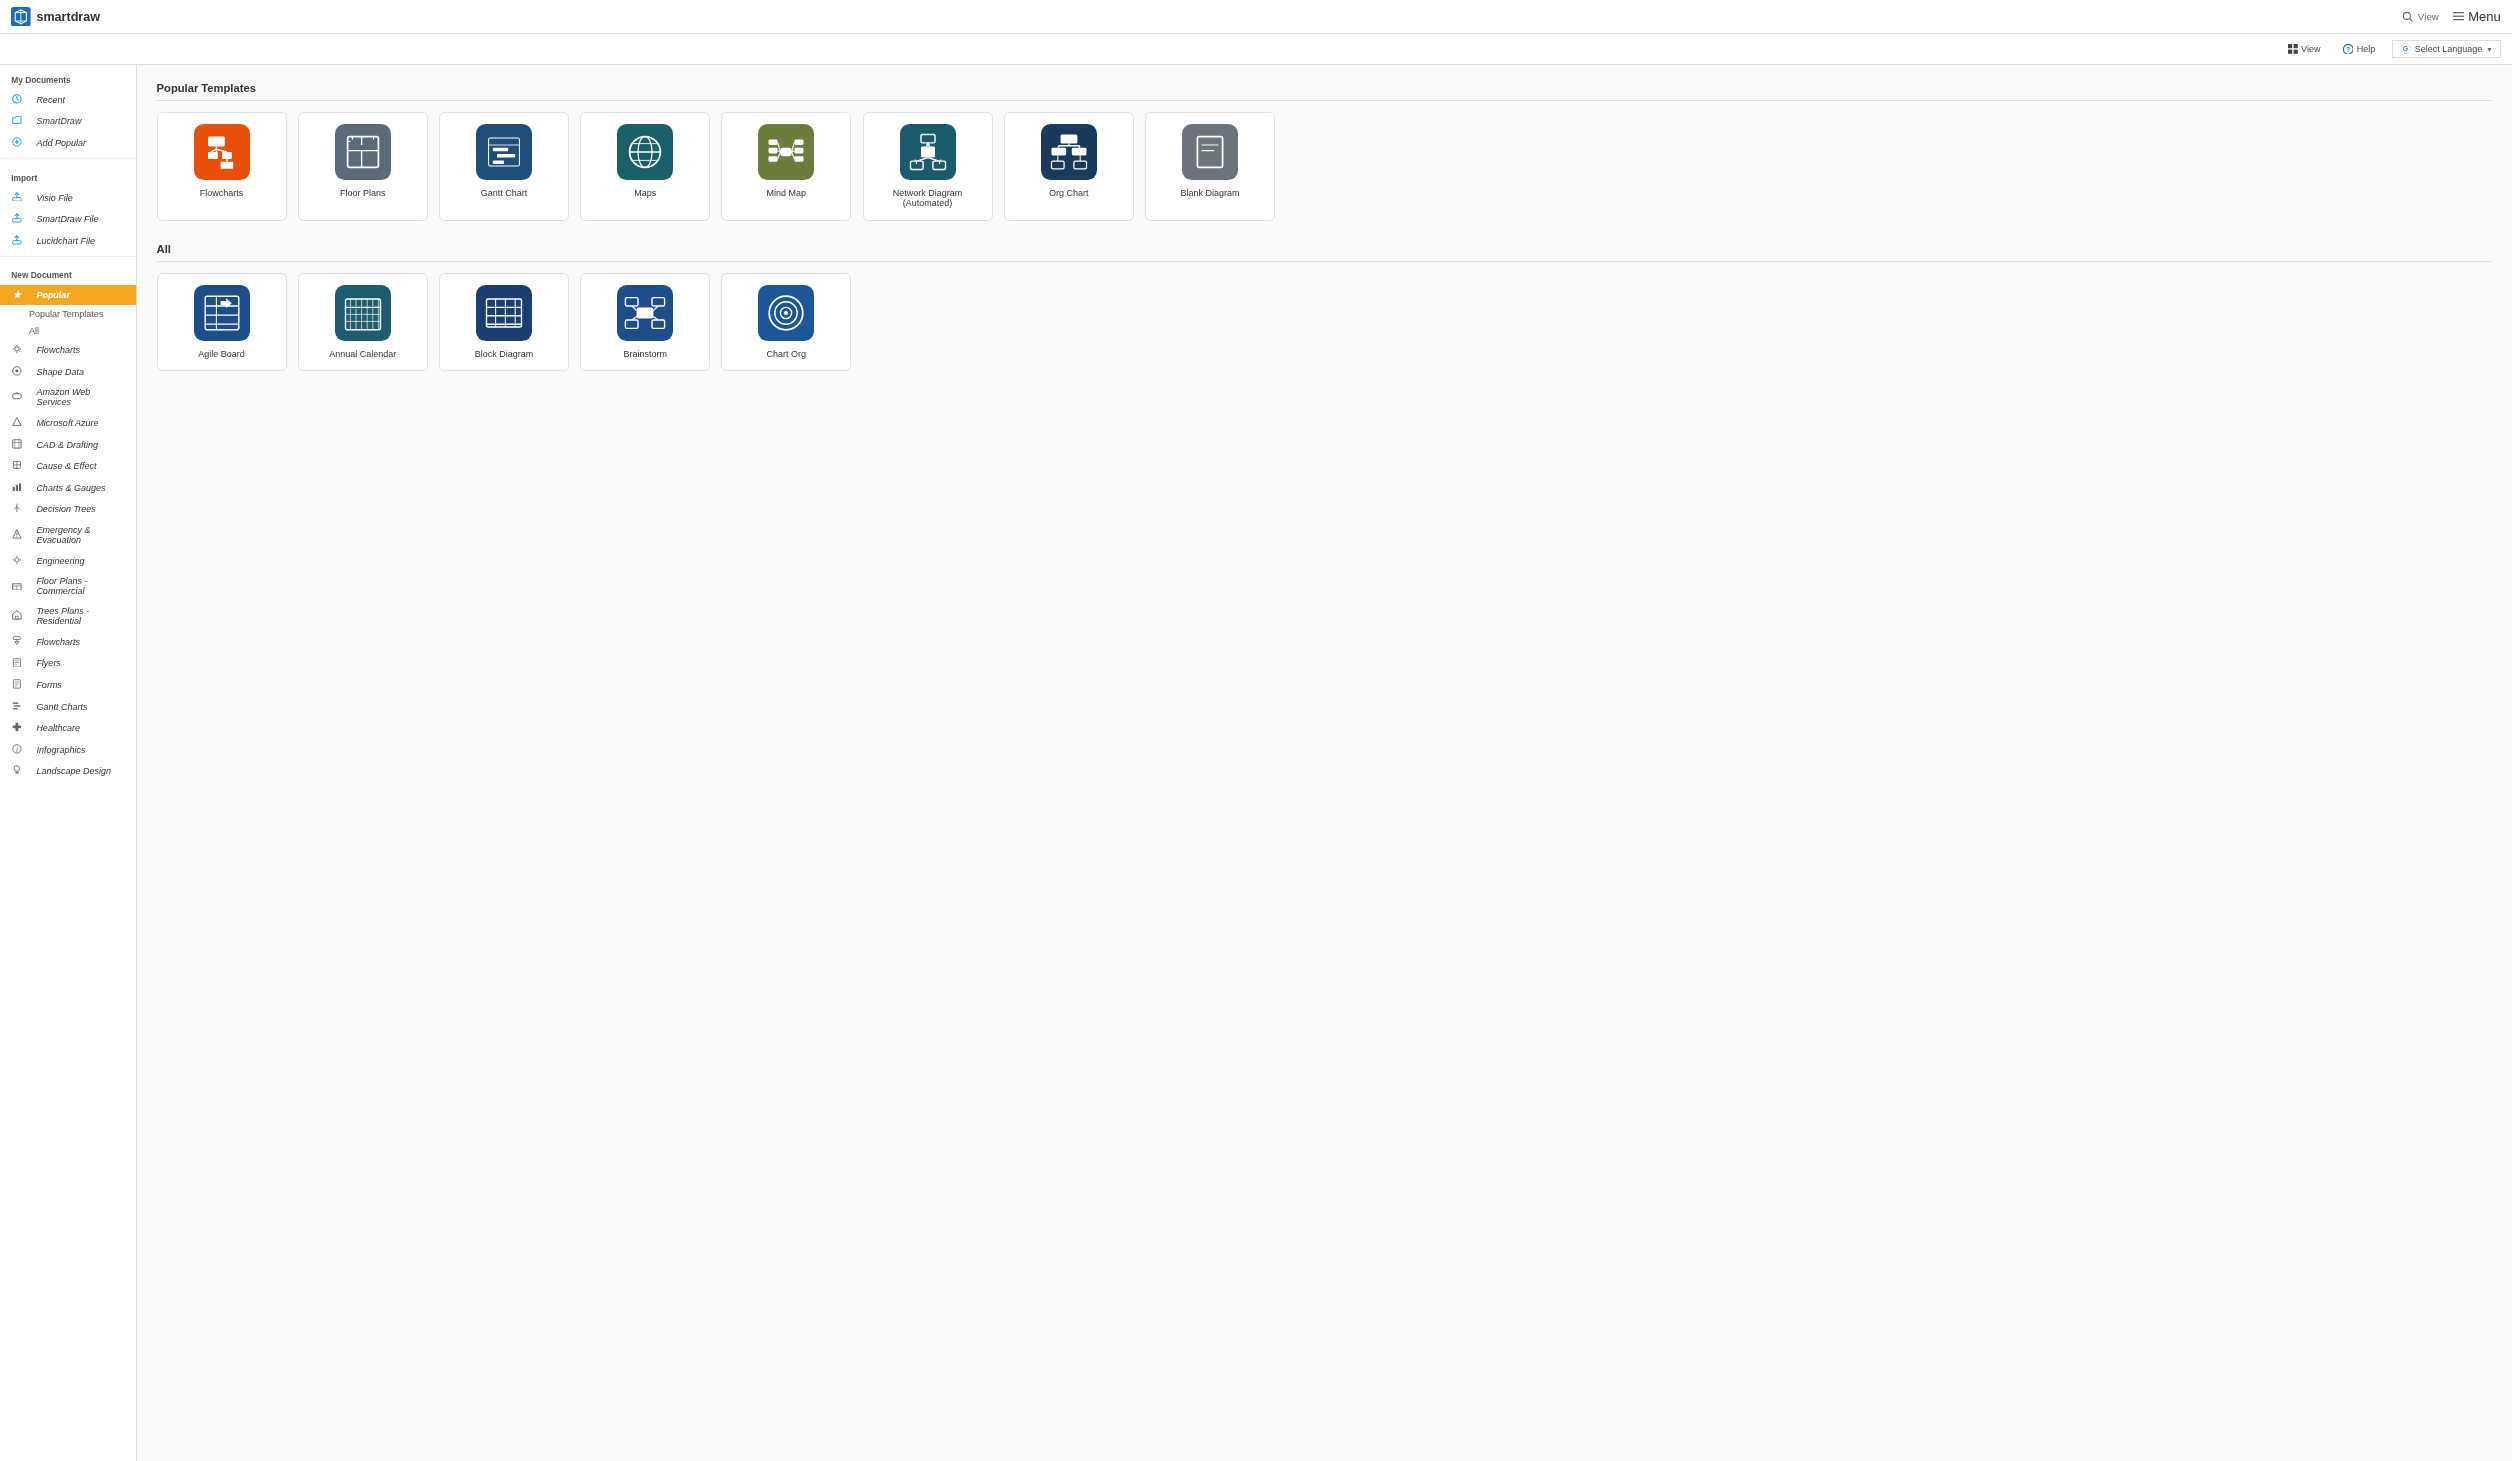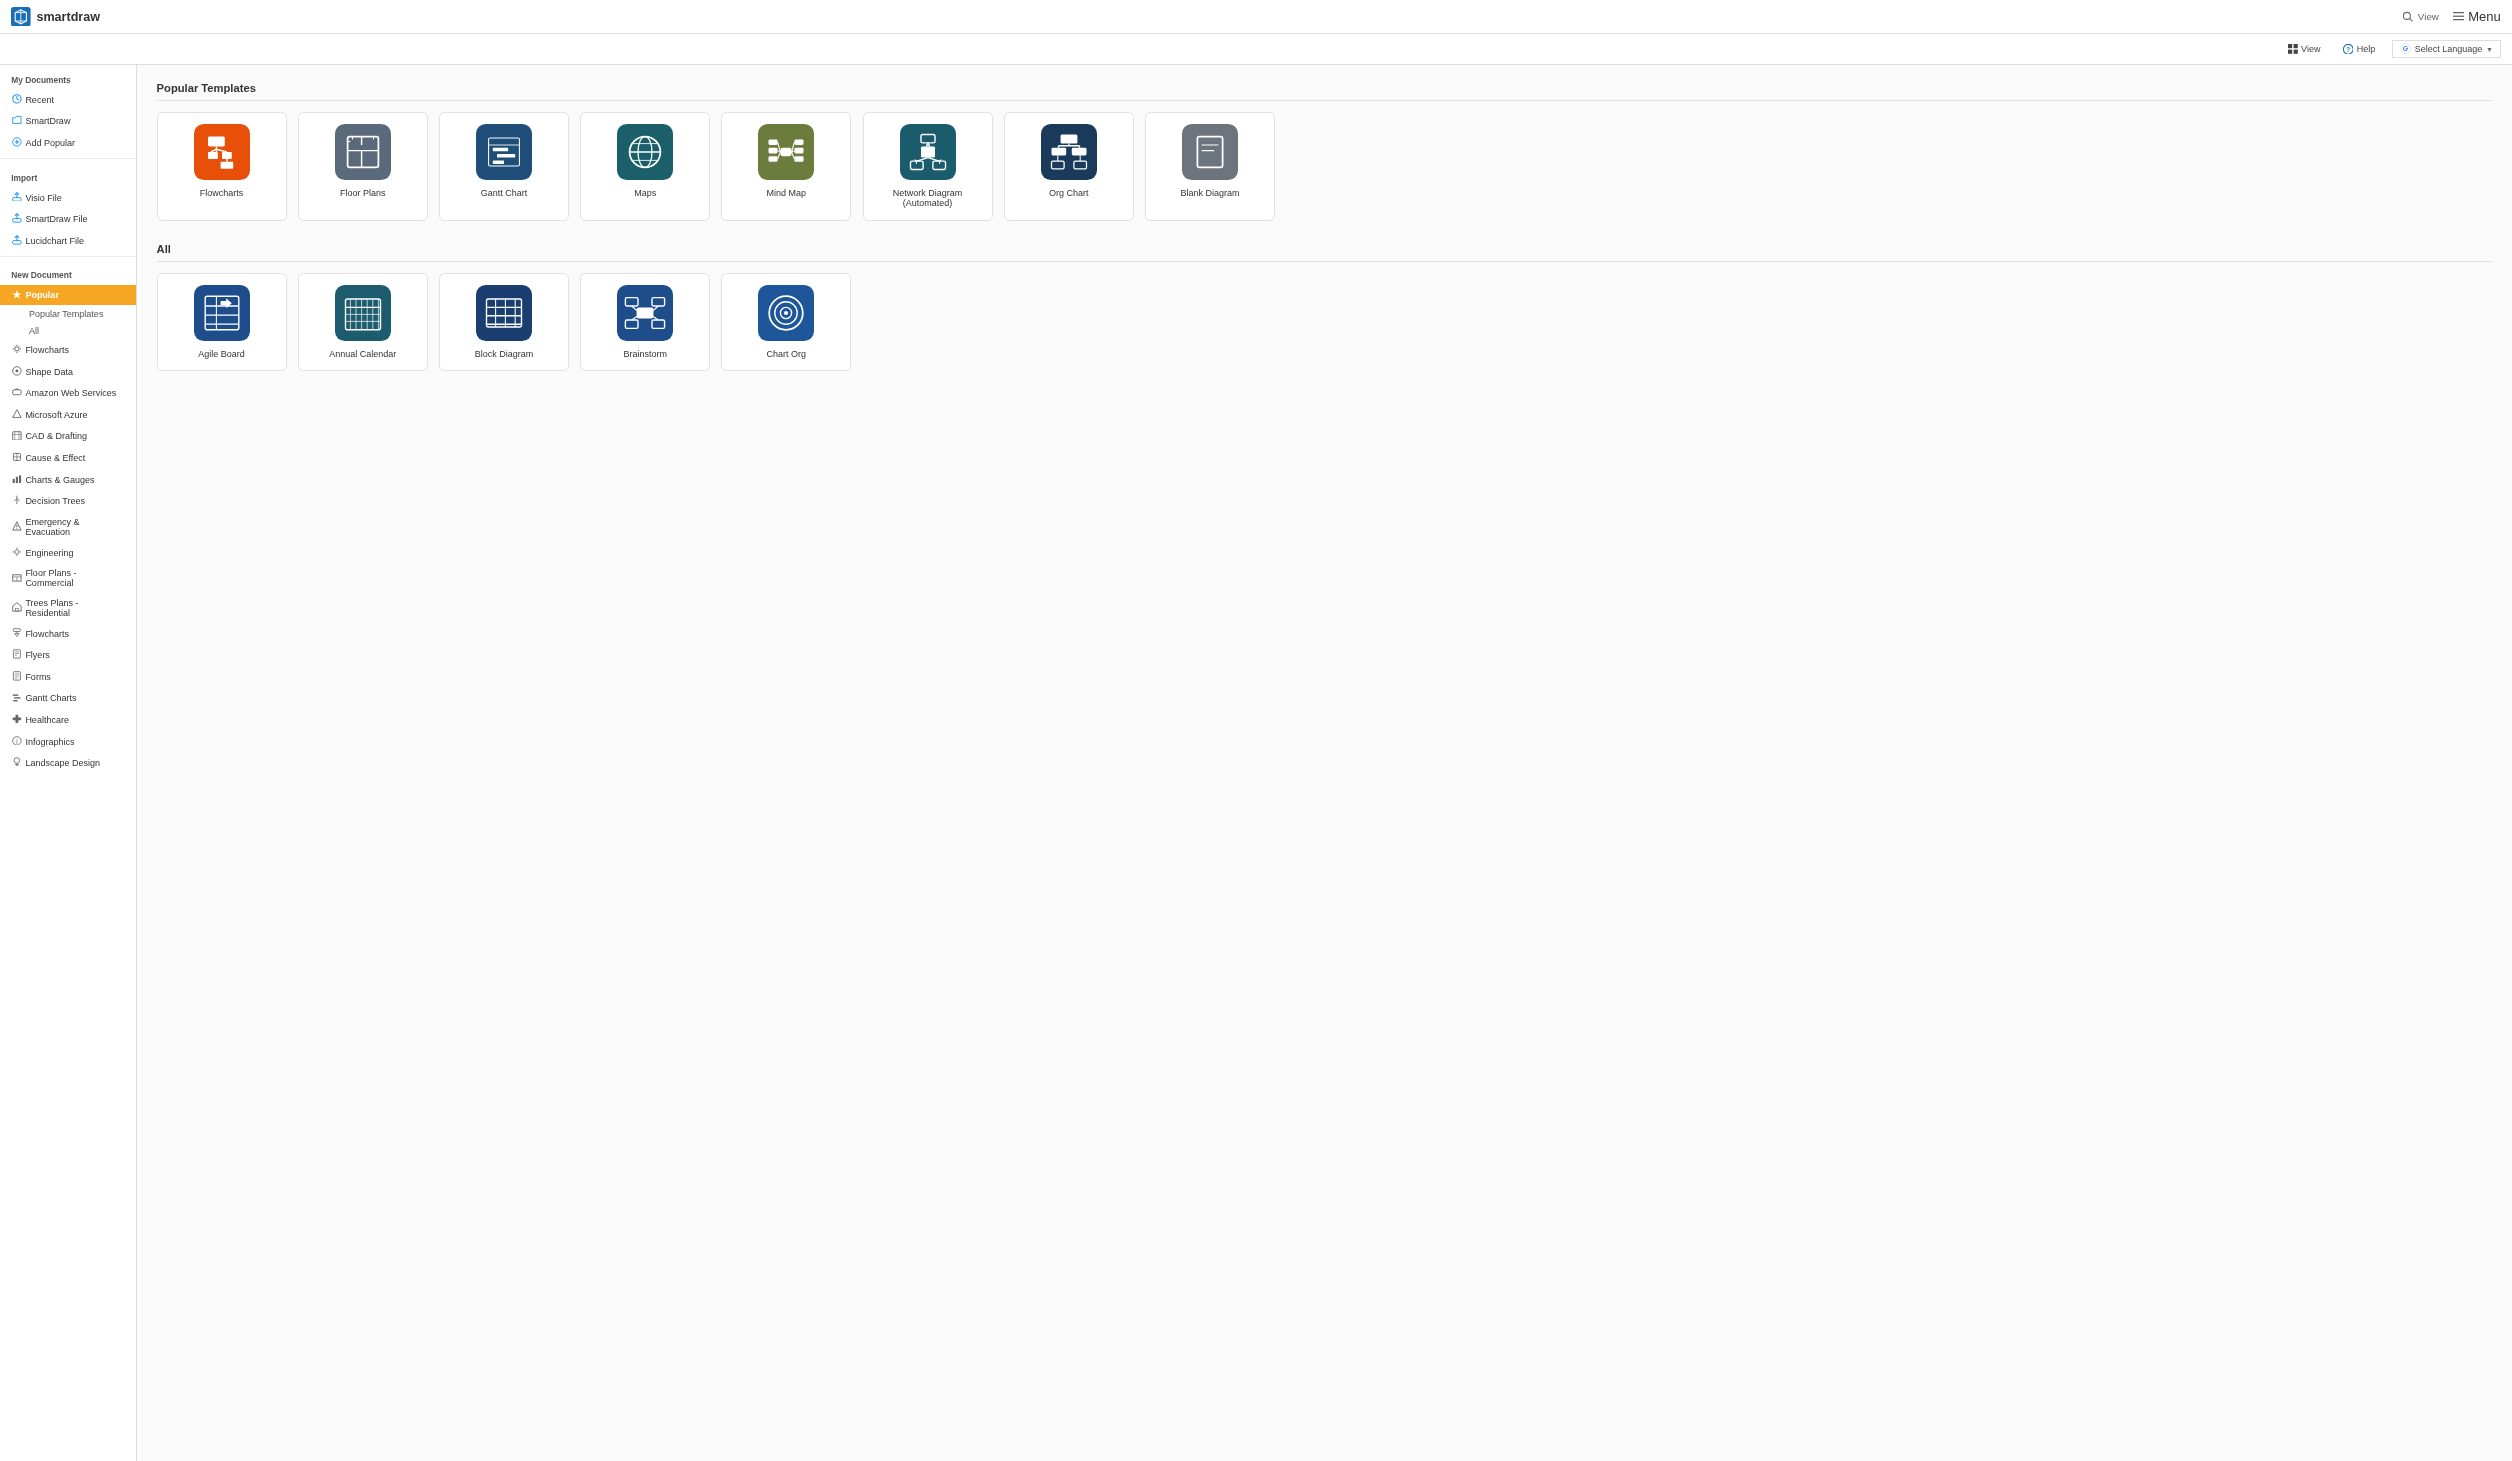--- a/index.html
+++ b/index.html
@@ -107,26 +107,27 @@
     .sidebar-section-title {
       font-size: 8.4px;
       font-weight: 700;
       color: #555;
       padding: 9.8px 11.2px 4.2px;
       text-transform: none;
     }
     .sidebar-item {
       display: flex;
       align-items: center;
-      gap: 3px;
+      gap: 14px;
       padding: 4.9px 11.2px;
       font-size: 9px;
       color: #333;
       cursor: pointer;
       border-radius: 0;
+      font-style: italic;
     }
     .sidebar-item.active {
       background: #f5a623;
       color: #fff;
       font-weight: 600;
     }
     .sidebar-item.active .sidebar-icon { color: #fff; }
     .sidebar-icon {
       font-size: 9.8px;
       color: #666;

